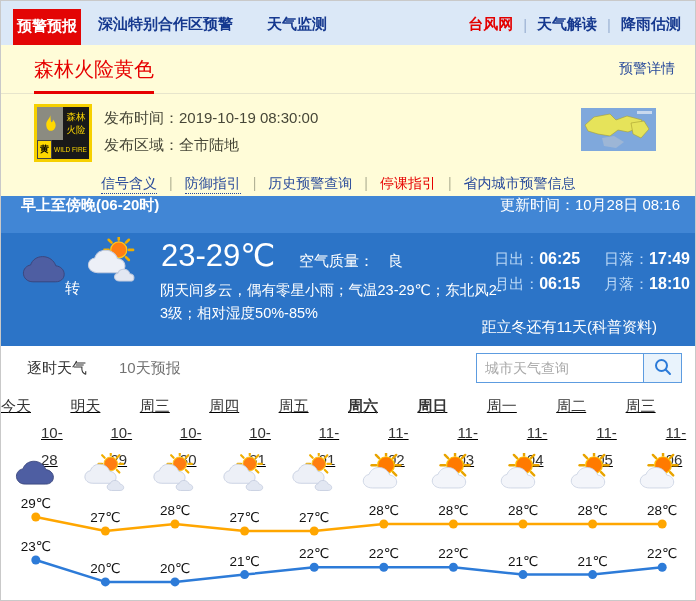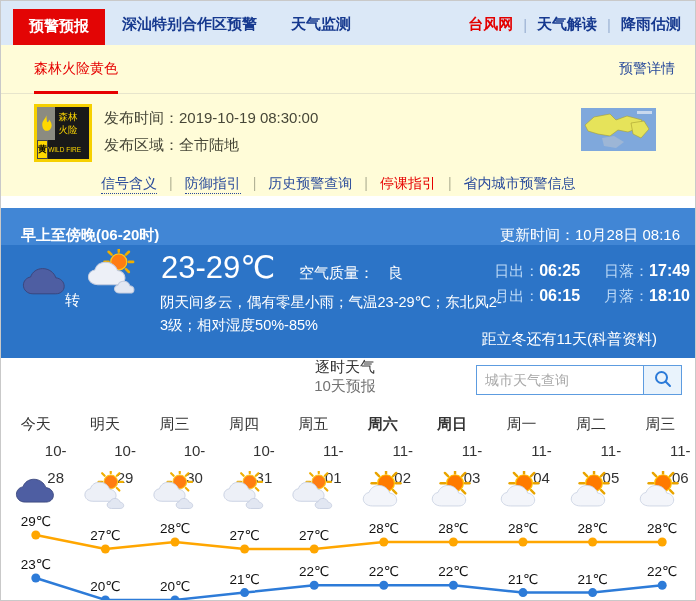--- a/index.html
+++ b/index.html
@@ -2,74 +2,74 @@
 <html><head>
 <meta charset="utf-8">
 <style>
   * { margin:0; padding:0; box-sizing:border-box; }
   body { background:#fff; font-family:"Liberation Sans","DejaVu Sans",sans-serif; }
   .page { width:696px; height:601px; border:1px solid #c9c9c9; background:#fff; overflow:hidden; position:relative; }
 
   
   .nav { height:44px; background:#dbe8f7; display:flex; align-items:flex-end; }
   .nav-tab { color:#16398f; font-weight:bold; font-size:15px; padding:0 17px 11px; cursor:pointer; white-space:nowrap; }
-  .nav-tab.active { background:#e30505; color:#fff; padding:8px 16px 9px; margin-left:12px; }
+  .nav-tab.active { background:#e30505; color:#fff; padding:8px 4px 9px; margin-left:12px; }
   .nav-right { margin-left:auto; display:flex; align-items:center; padding:0 14px 11px 0; font-size:15px; font-weight:bold; }
   .nav-link { color:#16398f; cursor:pointer; }
   .nav-link.red { color:#e30000; }
   .nav-sep { color:#9db3d4; margin:0 10px; font-weight:normal; }
 
   
   .warning { height:151px; background:#fffcd8; }
   .warn-tabs { height:49px; border-bottom:1px solid #e7e5cc; display:flex; align-items:center; }
-  .warn-tab { margin-left:33px; color:#e60000; font-size:14px; height:100%; display:flex; align-items:center; position:relative; cursor:pointer;text-align:center; }
+  .warn-tab { margin-left:33px; color:#e60000; font-size:20px; height:100%; display:flex; align-items:center; position:relative; cursor:pointer;text-align:center; }
   .warn-tab .ul { position:absolute; left:0; right:0; bottom:-1px; height:3px; background:#e60000; }
   .warn-details-link { margin-left:auto; margin-right:20px; color:#2a4b9b; font-size:14px; cursor:pointer; }
   .warn-body { display:flex; padding:10px 0 0 33px; }
-  .warn-icon { width:58px; height:58px; border:3px solid #f6d000; background:#191919; display:grid; grid-template-columns:1fr 1fr 1fr; grid-template-rows:33px 1fr; flex:none; }
+  .warn-icon { width:58px; height:58px; border:3px solid #f6d000; background:#191919; display:grid; grid-template-columns:1fr 1fr; grid-template-rows:33px 1fr; flex:none; }
   .wi-flame { background:#8b8b81; display:flex; align-items:center; justify-content:center; }
   .wi-name { background:#191919; color:#ffd800; font-size:9.5px; line-height:1.35; display:flex; align-items:center; justify-content:center; text-align:center; width:26px; }
   .wi-bottom { grid-column:1/3; display:flex; }
   .wi-level { width:15px; background:#ffd800; color:#000; font-size:9px; font-weight:bold; display:flex; align-items:center; justify-content:center; border:1px solid #444; }
   .wi-en { flex:1; background:#191919; color:#ffd800; font-size:6.5px; display:flex; align-items:center; justify-content:center; white-space:nowrap; }
   .warn-info { margin-left:12px; font-size:15px; color:#474738; line-height:27px; }
   .warn-map { margin-left:auto; margin-right:39px; margin-top:4px; }
   .warn-links { padding:13px 0 0 100px; font-size:14px; }
   .wlink { color:#2a4b9b; cursor:pointer; }
   .wlink.dotted { border-bottom:1px dotted #2a4b9b; padding-bottom:2px; }
   .wlink.red { color:#e60000; }
   .wsep { color:#b3b396; margin:0 12px; }
 
   
-  .cur-head { height:37px; background:#4186d5; color:#fff; display:flex; align-items:flex-end; font-size:15px;margin-top:12px; }
+  .cur-head { height:37px; background:#4186d5; color:#fff; display:flex; align-items:flex-start; font-size:15px; }
   .cur-period { margin-left:20px; font-weight:bold; }
   .cur-update { margin-left:auto; margin-right:15px; }
   .cur-body { height:113px; background:#2c74c7; position:relative; color:#fff; }
   .big-ic-overcast { position:absolute; left:20px; top:20px; }
   .big-ic-cloudy { position:absolute; left:84px; top:4px; }
   .transition { position:absolute; left:64px; top:46px; font-size:15px; }
   .temp-line { position:absolute; left:160px; top:4px; display:flex; align-items:baseline; }
   .temp-big { font-size:31px; }
   .aq-label { margin-left:24px; font-size:15px; }
   .aq-value { margin-left:14px; font-size:15px; }
   .cur-desc { position:absolute; left:159px; top:46px; font-size:14.5px; line-height:23px; }
   .sunmoon { position:absolute; right:5px; top:17px; display:grid; grid-template-columns:auto auto; column-gap:24px; row-gap:6px; font-size:15px; }
   .sm-label { color:#bcd9f6; }
   .sm-value { color:#fff; font-weight:bold; font-size:16px; }
   .solar-note { position:absolute; right:38px; bottom:9px; font-size:15px; }
 
   
-  .f-tabs { height:44px; display:flex; align-items:center; padding-left:26px; position:relative;flex-direction:column; }
+  .f-tabs { height:44px; display:flex; align-items:center; padding-left:26px; position:relative; }
   .f-tab { font-size:15px; color:#333; margin-right:32px; cursor:pointer; }
   .f-tab.active { color:#737373; }
   .search { position:absolute; right:13px; top:7px; display:flex; }
   .search input { width:168px; height:30px; border:1px solid #5d9ce0; font-size:14px; padding:0 8px; outline:none; color:#333; background:#fff; font-family:inherit; }
   .search input::placeholder { color:#a9a9a9; }
   .search button { width:38px; height:30px; background:#e9f3fc; border:1px solid #5d9ce0; border-left:none; display:flex; align-items:center; justify-content:center; cursor:pointer; }
-  .f-days { display:grid; grid-template-columns:repeat(10,1fr); text-align:center; margin-top:8px; }
+  .f-days { display:grid; grid-template-columns:repeat(10,1fr); margin-top:2px;text-decoration:underline; }
   .day-col { cursor:pointer; }
   .day-name { font-size:15px; color:#333; height:27px; line-height:27px; }
   .day-name.bold { font-weight:bold; }
   .day-date { font-size:15px; color:#333; height:27px; line-height:27px;padding-left:40px; }
   .day-icon { height:52px; display:flex; align-items:center; justify-content:center; }
   #temp-chart { display:block; }
   #temp-chart text { font-family:"Liberation Sans","DejaVu Sans",sans-serif; }
 </style>
 </head>
 <body>

